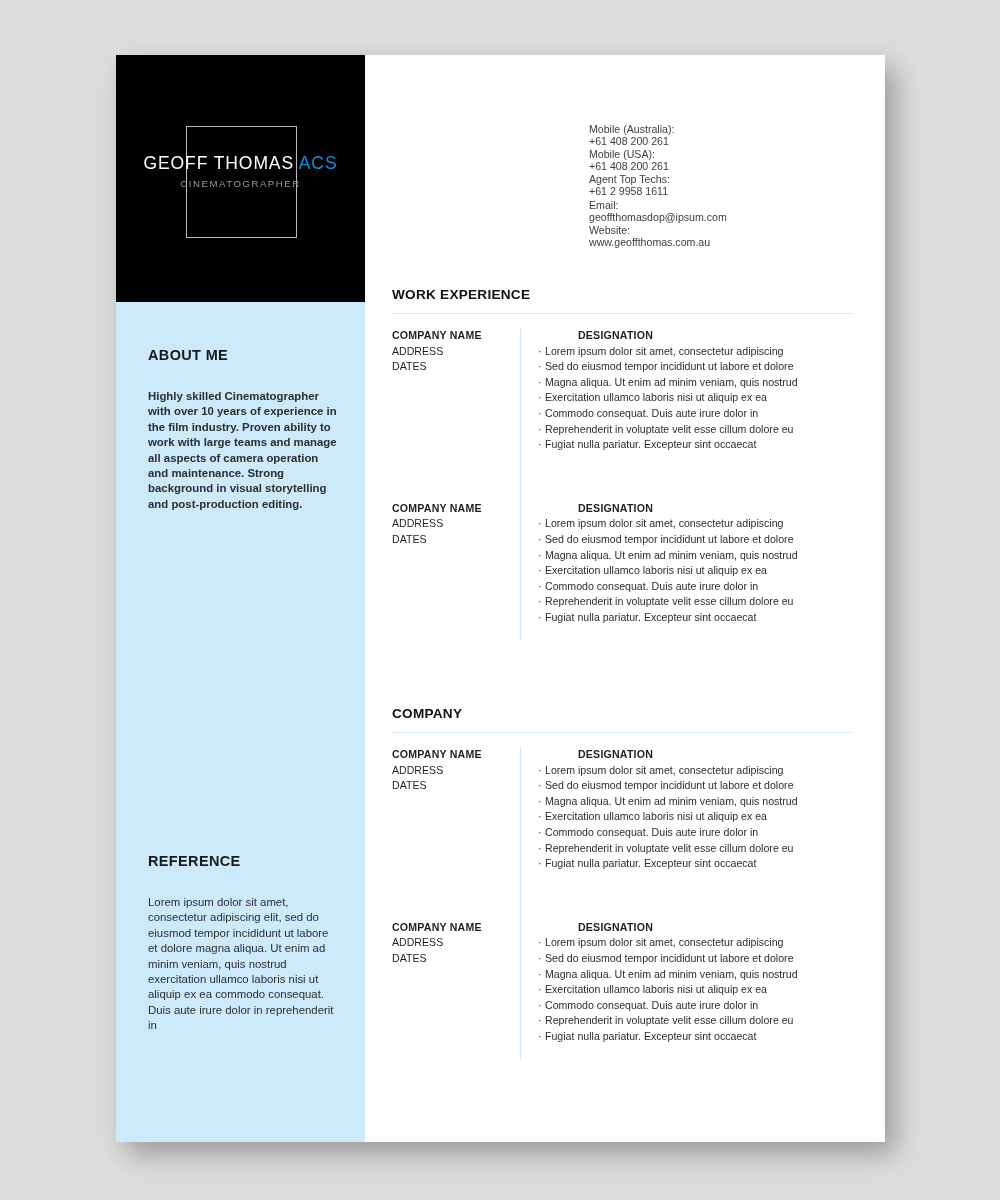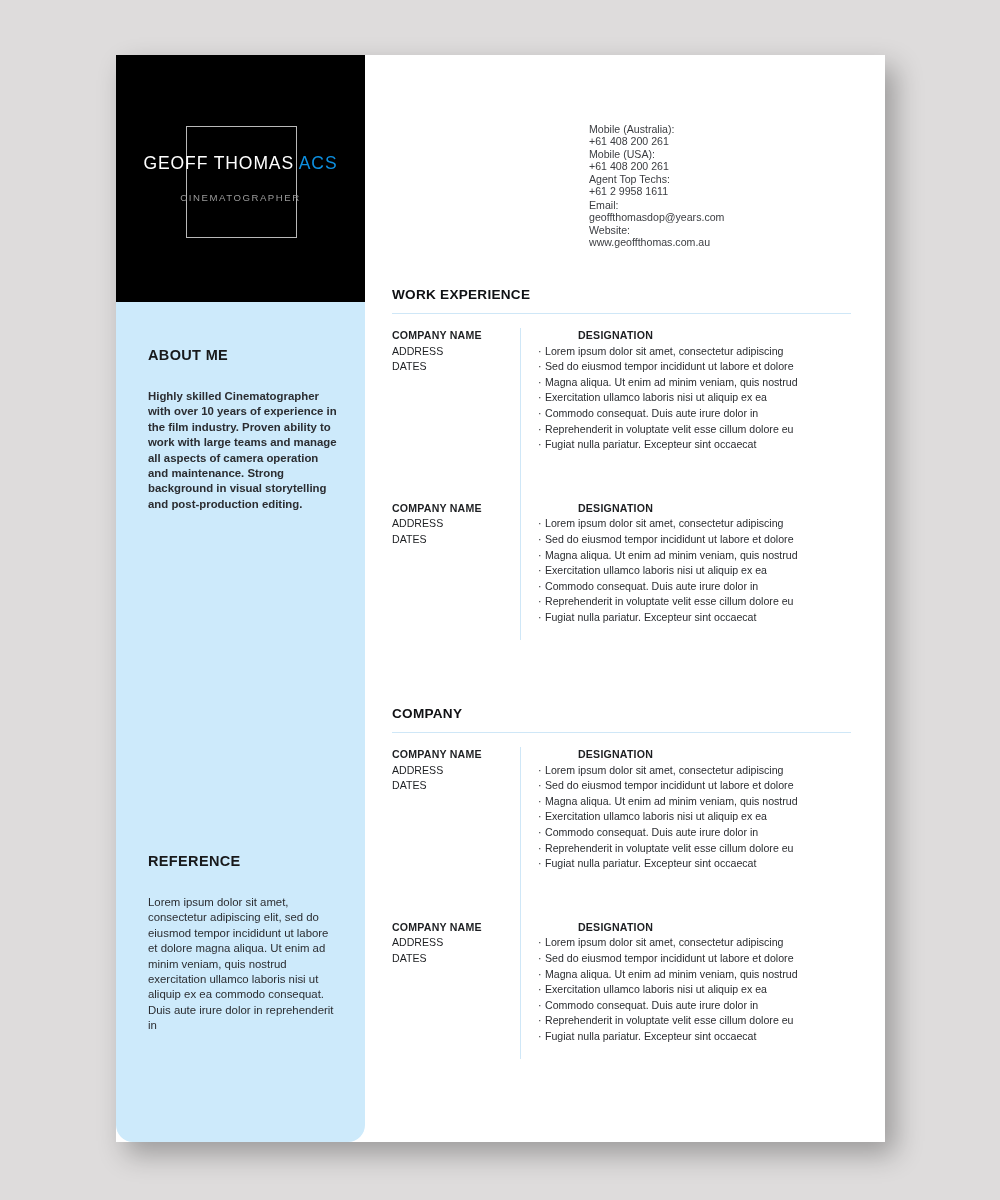--- a/index.html
+++ b/index.html
@@ -23,21 +23,20 @@
     box-shadow: 10px 12px 26px rgba(0,0,0,0.30);
   }
 
   
   #left-col {
     position: absolute;
     left: 0; top: 0;
     width: 249px;
     height: 100%;
     background: #cdeafb;
-    border-radius: 17px;
   }
 
   #logo-panel {
     position: absolute;
     left: 0; top: 0;
     width: 249px;
     height: 247px;
     background: #000000;
   }
 
@@ -60,21 +59,21 @@
   }
   #logo-name {
     font-size: 17.5px;
     letter-spacing: 0.9px;
     color: #ffffff;
     font-weight: 400;
     white-space: nowrap;
   }
   #logo-name .acs { color: #0d8fe0; }
   #logo-sub {
-    margin-top: 20px;
+    margin-top: 6px;
     font-size: 9.6px;
     letter-spacing: 1.55px;
     color: #9b9b9b;
     font-weight: 400;
     white-space: nowrap;
   }
 
   .side-block { position: absolute; left: 32px; width: 192px; }
   #about-block { top: 292px; }
   #reference-block { top: 798px; }
@@ -224,21 +223,21 @@
       <div class="contact-row">
         <div class="contact-label">Mobile (USA):</div>
         <div class="contact-value">+61 408 200 261</div>
       </div>
       <div class="contact-row">
         <div class="contact-label">Agent Top Techs:</div>
         <div class="contact-value">+61 2 9958 1611</div>
       </div>
       <div class="contact-row">
         <div class="contact-label">Email:</div>
-        <div class="contact-value">geoffthomasdop@years.com</div>
+        <div class="contact-value">geoffthomasdop@ipsum.com</div>
       </div>
       <div class="contact-row">
         <div class="contact-label">Website:</div>
         <div class="contact-value">www.geoffthomas.com.au</div>
       </div>
     </div>
 
     <div class="section" id="section-work">
       <div class="section-title">WORK EXPERIENCE</div>
       <div class="section-rule"></div>

